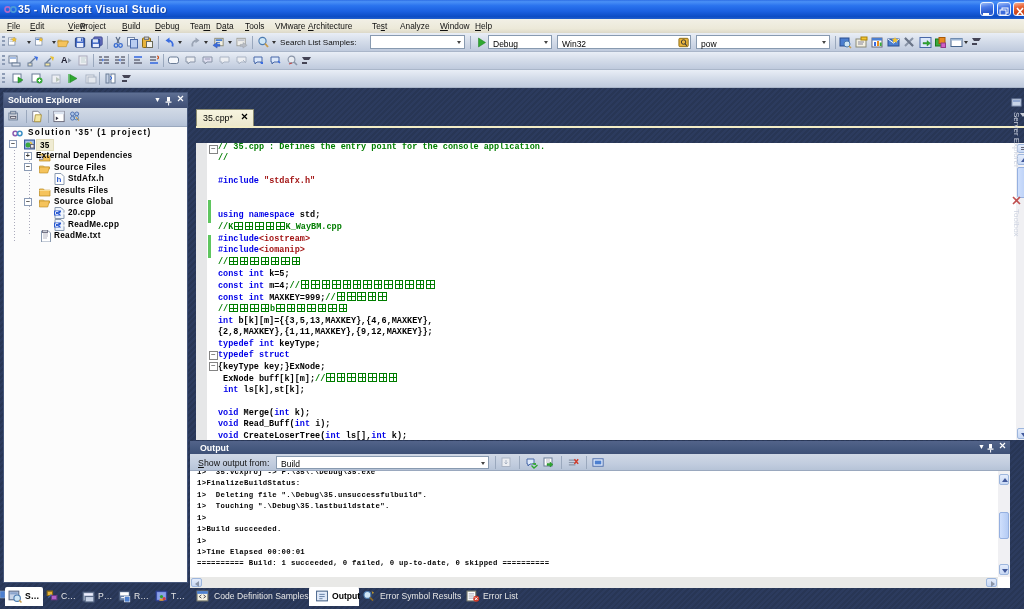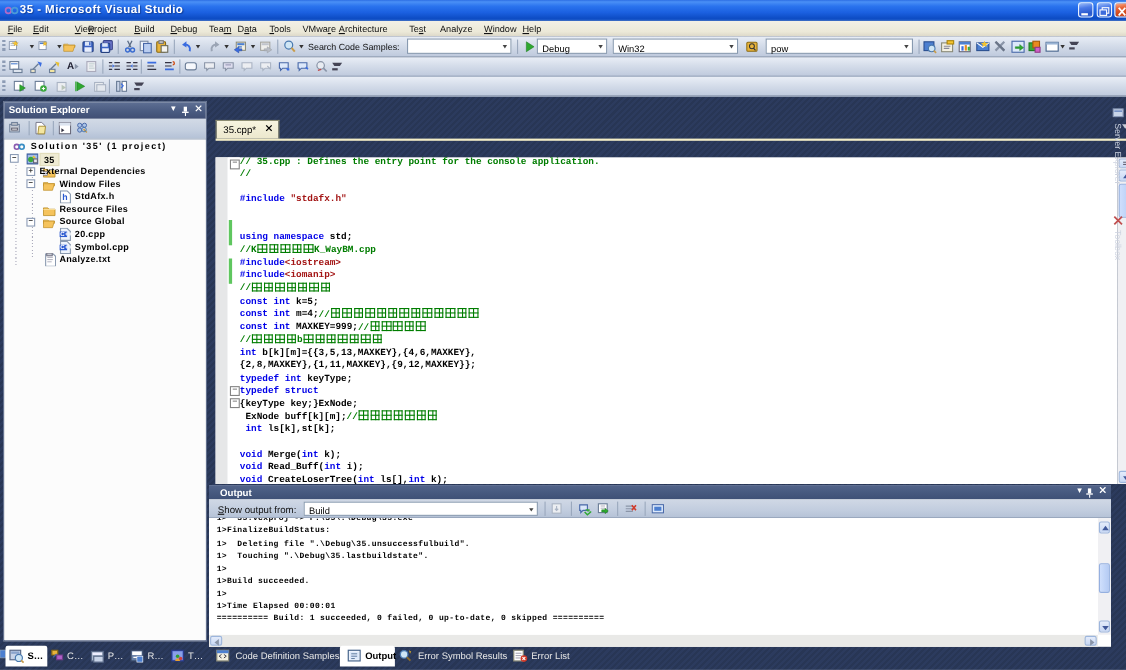--- a/index.html
+++ b/index.html
@@ -185,33 +185,33 @@
       <rect x="1" y="2" width="9" height="8" fill="#efefec" stroke="#a0a09a"></rect>
       <rect x="2" y="3" width="7" height="2" fill="#c0c4cc"></rect>
       <path d="M7.5 8.5v-2l4.5 3-4.5 3v-2h-3v-2z" fill="#b8bcc4" stroke="#90949c" stroke-width=".4"></path>
     </svg>
     <span class="sep" style="left:252px"></span>
     <svg class="ico" style="left:257px;top:3px" width="13" height="13" viewBox="0 0 13 13">
       <circle cx="5.5" cy="5" r="3.6" fill="#cfe6f5" stroke="#4a7ab0" stroke-width="1.1"></circle>
       <path d="M8 7.5l3 3.5" stroke="#c89b4a" stroke-width="1.8"></path>
     </svg>
     <span class="dar" style="left:272px"></span>
-    <span class="lbl" style="left:280px;top:5px;font-size:8.1px">Search Code Samples:</span>
+    <span class="lbl" style="left:280px;top:5px;font-size:8.1px">Search List Samples:</span>
     <div class="combo" style="left:370px;top:2px;width:95px;height:14px">
       <span class="ca" style="top:5px"></span>
     </div>
     <span class="sep" style="left:470px"></span>
     <svg class="ico" style="left:475px;top:3px" width="11" height="13" viewBox="0 0 11 13">
       <path d="M2.5 2l7 4.5-7 4.5z" fill="#2ea830" stroke="#1a7a1c" stroke-width=".5"></path>
     </svg>
     <div class="combo" style="left:488px;top:2px;width:64px;height:14px">
       <span style="position:absolute;left:4px;top:2.6px">Debug</span>
       <span class="ca" style="top:5px"></span>
     </div>
-    <div class="combo" style="left:557px;top:2px;width:114px;height:14px">
+    <div class="combo" style="left:557px;top:2px;width:134px;height:14px">
       <span style="position:absolute;left:4px;top:2.6px">Win32</span>
       <span class="ca" style="top:5px"></span>
     </div>
     <svg class="ico" style="left:678px;top:3px" width="14" height="13" viewBox="0 0 14 13">
       <rect x="1" y="2" width="10" height="9" rx="1" fill="#e8b43c" stroke="#8a6a12"></rect>
       <circle cx="6" cy="6" r="2.4" fill="none" stroke="#333" stroke-width="1"></circle>
       <path d="M7.5 7.8l2 2.2" stroke="#333" stroke-width="1.2"></path>
     </svg>
     <div class="combo" style="left:696px;top:2px;width:134px;height:14px">
       <span style="position:absolute;left:4px;top:2.6px">pow</span>
@@ -433,55 +433,55 @@
         <path d="M0.5 3h4l1 1.2h5.5V10H.5z" fill="#f5c35c" stroke="#b8871b" stroke-width=".7"></path>
         <path d="M.5 4.5h10.5" stroke="#f8dc94" stroke-width="1"></path>
         <rect x="0" y="5" width="4" height="3.5" fill="#d8d8e4" stroke="#667" stroke-width=".5"></rect>
       </svg>
       <div class="trow" style="left:32px;top:23.2px">External Dependencies</div>
       <div class="exp" style="left:20px;top:36.1px">−</div>
       <svg style="position:absolute;left:35px;top:35.6px" width="12" height="11" viewBox="0 0 12 11">
         <path d="M.5 3h4l1 1h5V6H.5z" fill="#f8d884" stroke="#b8871b" stroke-width=".6"></path>
         <path d="M.5 10V4h10l-1.8 6z" fill="#f5c35c" stroke="#b8871b" stroke-width=".6"></path>
       </svg>
-      <div class="trow" style="left:50px;top:34.6px">Window Files</div>
+      <div class="trow" style="left:50px;top:34.6px">Source Files</div>
       <svg style="position:absolute;left:50px;top:46.1px" width="11" height="12" viewBox="0 0 11 12">
         <path d="M1 .5h6l3 3v8H1z" fill="#fff" stroke="#8a9ab0"></path>
         <text x="2.5" y="9" font-size="8" font-weight="bold" fill="#2a5ad0" font-family="Liberation Sans">h</text>
       </svg>
       <div class="trow" style="left:64px;top:46.1px">StdAfx.h</div>
       <svg style="position:absolute;left:35px;top:58.5px" width="12" height="11" viewBox="0 0 12 11">
         <path d="M0.5 3h4l1 1.2h5.5V10H.5z" fill="#f5c35c" stroke="#b8871b" stroke-width=".7"></path>
         <path d="M.5 4.5h10.5" stroke="#f8dc94" stroke-width="1"></path>
       </svg>
-      <div class="trow" style="left:50px;top:57.5px">Resource Files</div>
+      <div class="trow" style="left:50px;top:57.5px">Results Files</div>
       <div class="exp" style="left:20px;top:70.5px">−</div>
       <svg style="position:absolute;left:35px;top:70px" width="12" height="11" viewBox="0 0 12 11">
         <path d="M.5 3h4l1 1h5V6H.5z" fill="#f8d884" stroke="#b8871b" stroke-width=".6"></path>
         <path d="M.5 10V4h10l-1.8 6z" fill="#f5c35c" stroke="#b8871b" stroke-width=".6"></path>
       </svg>
       <div class="trow" style="left:50px;top:69px">Source Global</div>
       <svg style="position:absolute;left:50px;top:80.4px" width="11" height="12" viewBox="0 0 11 12">
         <path d="M1 .5h6l3 3v8H1z" fill="#eef4fc" stroke="#8a9ab0"></path>
         <rect x="0" y="3.5" width="7" height="5" fill="#2a5ad0"></rect>
         <text x="0.7" y="7.8" font-size="5.5" font-weight="bold" fill="#fff" font-family="Liberation Sans">C++</text>
       </svg>
       <div class="trow" style="left:64px;top:80.4px">20.cpp</div>
       <svg style="position:absolute;left:50px;top:91.9px" width="11" height="12" viewBox="0 0 11 12">
         <path d="M1 .5h6l3 3v8H1z" fill="#eef4fc" stroke="#8a9ab0"></path>
         <rect x="0" y="3.5" width="7" height="5" fill="#2a5ad0"></rect>
         <text x="0.7" y="7.8" font-size="5.5" font-weight="bold" fill="#fff" font-family="Liberation Sans">C++</text>
       </svg>
-      <div class="trow" style="left:64px;top:91.9px">Symbol.cpp</div>
+      <div class="trow" style="left:64px;top:91.9px">ReadMe.cpp</div>
       <svg style="position:absolute;left:36px;top:103.3px" width="11" height="12" viewBox="0 0 11 12">
         <path d="M1.5 1h7l2 2v9h-9z" fill="#fff" stroke="#8a9ab0"></path>
         <path d="M3 4h5M3 6h5M3 8h4" stroke="#99a" stroke-width=".7"></path>
         <rect x="2.5" y="0" width="5" height="2.5" fill="#c8ccd4" stroke="#778"></rect>
       </svg>
-      <div class="trow" style="left:50px;top:103.3px">Analyze.txt</div>
+      <div class="trow" style="left:50px;top:103.3px">ReadMe.txt</div>
     </div>
 </div>
 <div class="abs" id="ed">
  <div id="tabstrip">
       <span style="position:absolute;right:4px;top:5px;width:0;height:0;border-left:3px solid transparent;border-right:3px solid transparent;border-top:4px solid #c8cdd8"></span>
       <div id="tab1">
         <span style="position:absolute;left:6px;top:3px">35.cpp*</span>
         <span style="position:absolute;right:5px;top:3px;font-size:8px"><svg width="7" height="7" viewBox="0 0 7 7" style="vertical-align:0">
             <path d="M1 1l5 5M6 1L1 6" stroke="currentColor" stroke-width="1.2"></path>
           </svg></span>

